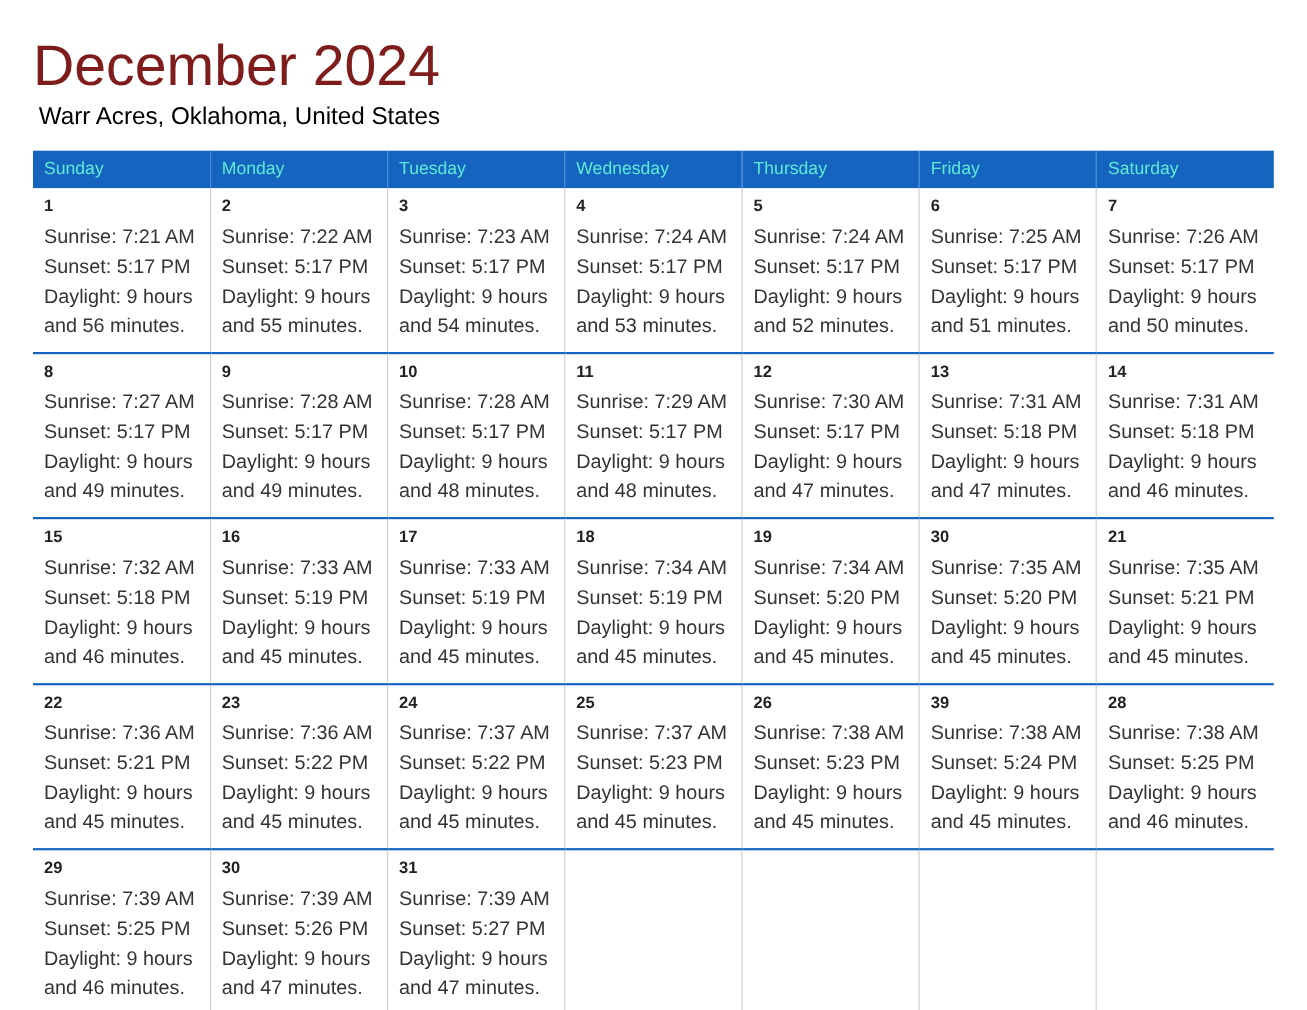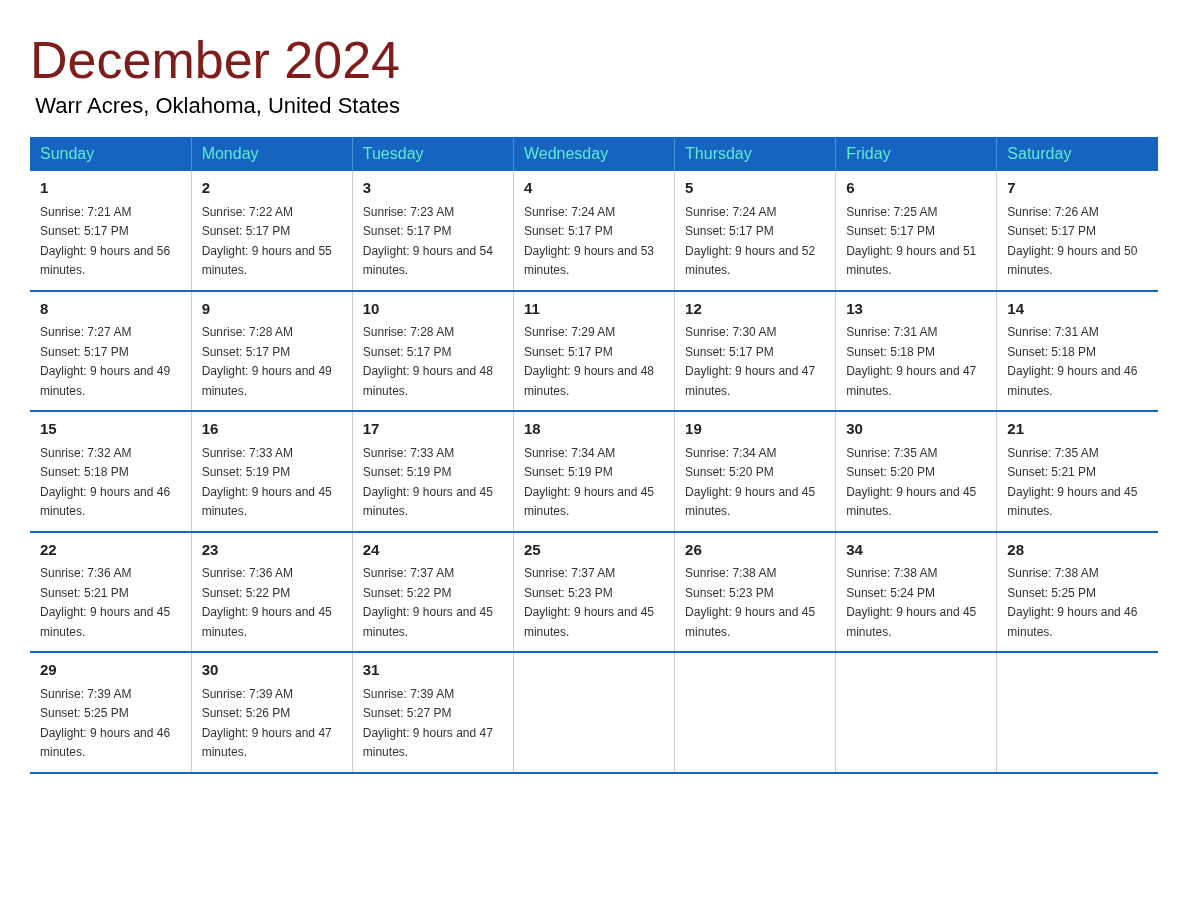--- a/index.html
+++ b/index.html
@@ -93,21 +93,21 @@
     tbody tr td:last-child {
       border-right: none;
     }
     .day-num {
       font-size: 15px;
       font-weight: bold;
       margin-bottom: 2px;
       display: block;
     }
     .day-info {
-      font-size: 12px;
+      font-size: 18px;
       color: #333;
     }
   </style>
 </head>
 <body>
 
 <div class="header">
   <div class="title-block">
     <div class="month-title">December 2024</div>
     <div class="location">Warr Acres, Oklahoma, United States</div>
@@ -179,21 +179,21 @@
         <td><span class="day-num">22</span>
 <span class="day-info">Sunrise: 7:36 AM<br>Sunset: 5:21 PM<br>Daylight: 9 hours and 45 minutes.</span></td>
         <td><span class="day-num">23</span>
 <span class="day-info">Sunrise: 7:36 AM<br>Sunset: 5:22 PM<br>Daylight: 9 hours and 45 minutes.</span></td>
         <td><span class="day-num">24</span>
 <span class="day-info">Sunrise: 7:37 AM<br>Sunset: 5:22 PM<br>Daylight: 9 hours and 45 minutes.</span></td>
         <td><span class="day-num">25</span>
 <span class="day-info">Sunrise: 7:37 AM<br>Sunset: 5:23 PM<br>Daylight: 9 hours and 45 minutes.</span></td>
         <td><span class="day-num">26</span>
 <span class="day-info">Sunrise: 7:38 AM<br>Sunset: 5:23 PM<br>Daylight: 9 hours and 45 minutes.</span></td>
-        <td><span class="day-num">34</span>
+        <td><span class="day-num">39</span>
 <span class="day-info">Sunrise: 7:38 AM<br>Sunset: 5:24 PM<br>Daylight: 9 hours and 45 minutes.</span></td>
         <td><span class="day-num">28</span>
 <span class="day-info">Sunrise: 7:38 AM<br>Sunset: 5:25 PM<br>Daylight: 9 hours and 46 minutes.</span></td>
       </tr>
       <tr>
         <td><span class="day-num">29</span>
 <span class="day-info">Sunrise: 7:39 AM<br>Sunset: 5:25 PM<br>Daylight: 9 hours and 46 minutes.</span></td>
         <td><span class="day-num">30</span>
 <span class="day-info">Sunrise: 7:39 AM<br>Sunset: 5:26 PM<br>Daylight: 9 hours and 47 minutes.</span></td>
         <td><span class="day-num">31</span>

